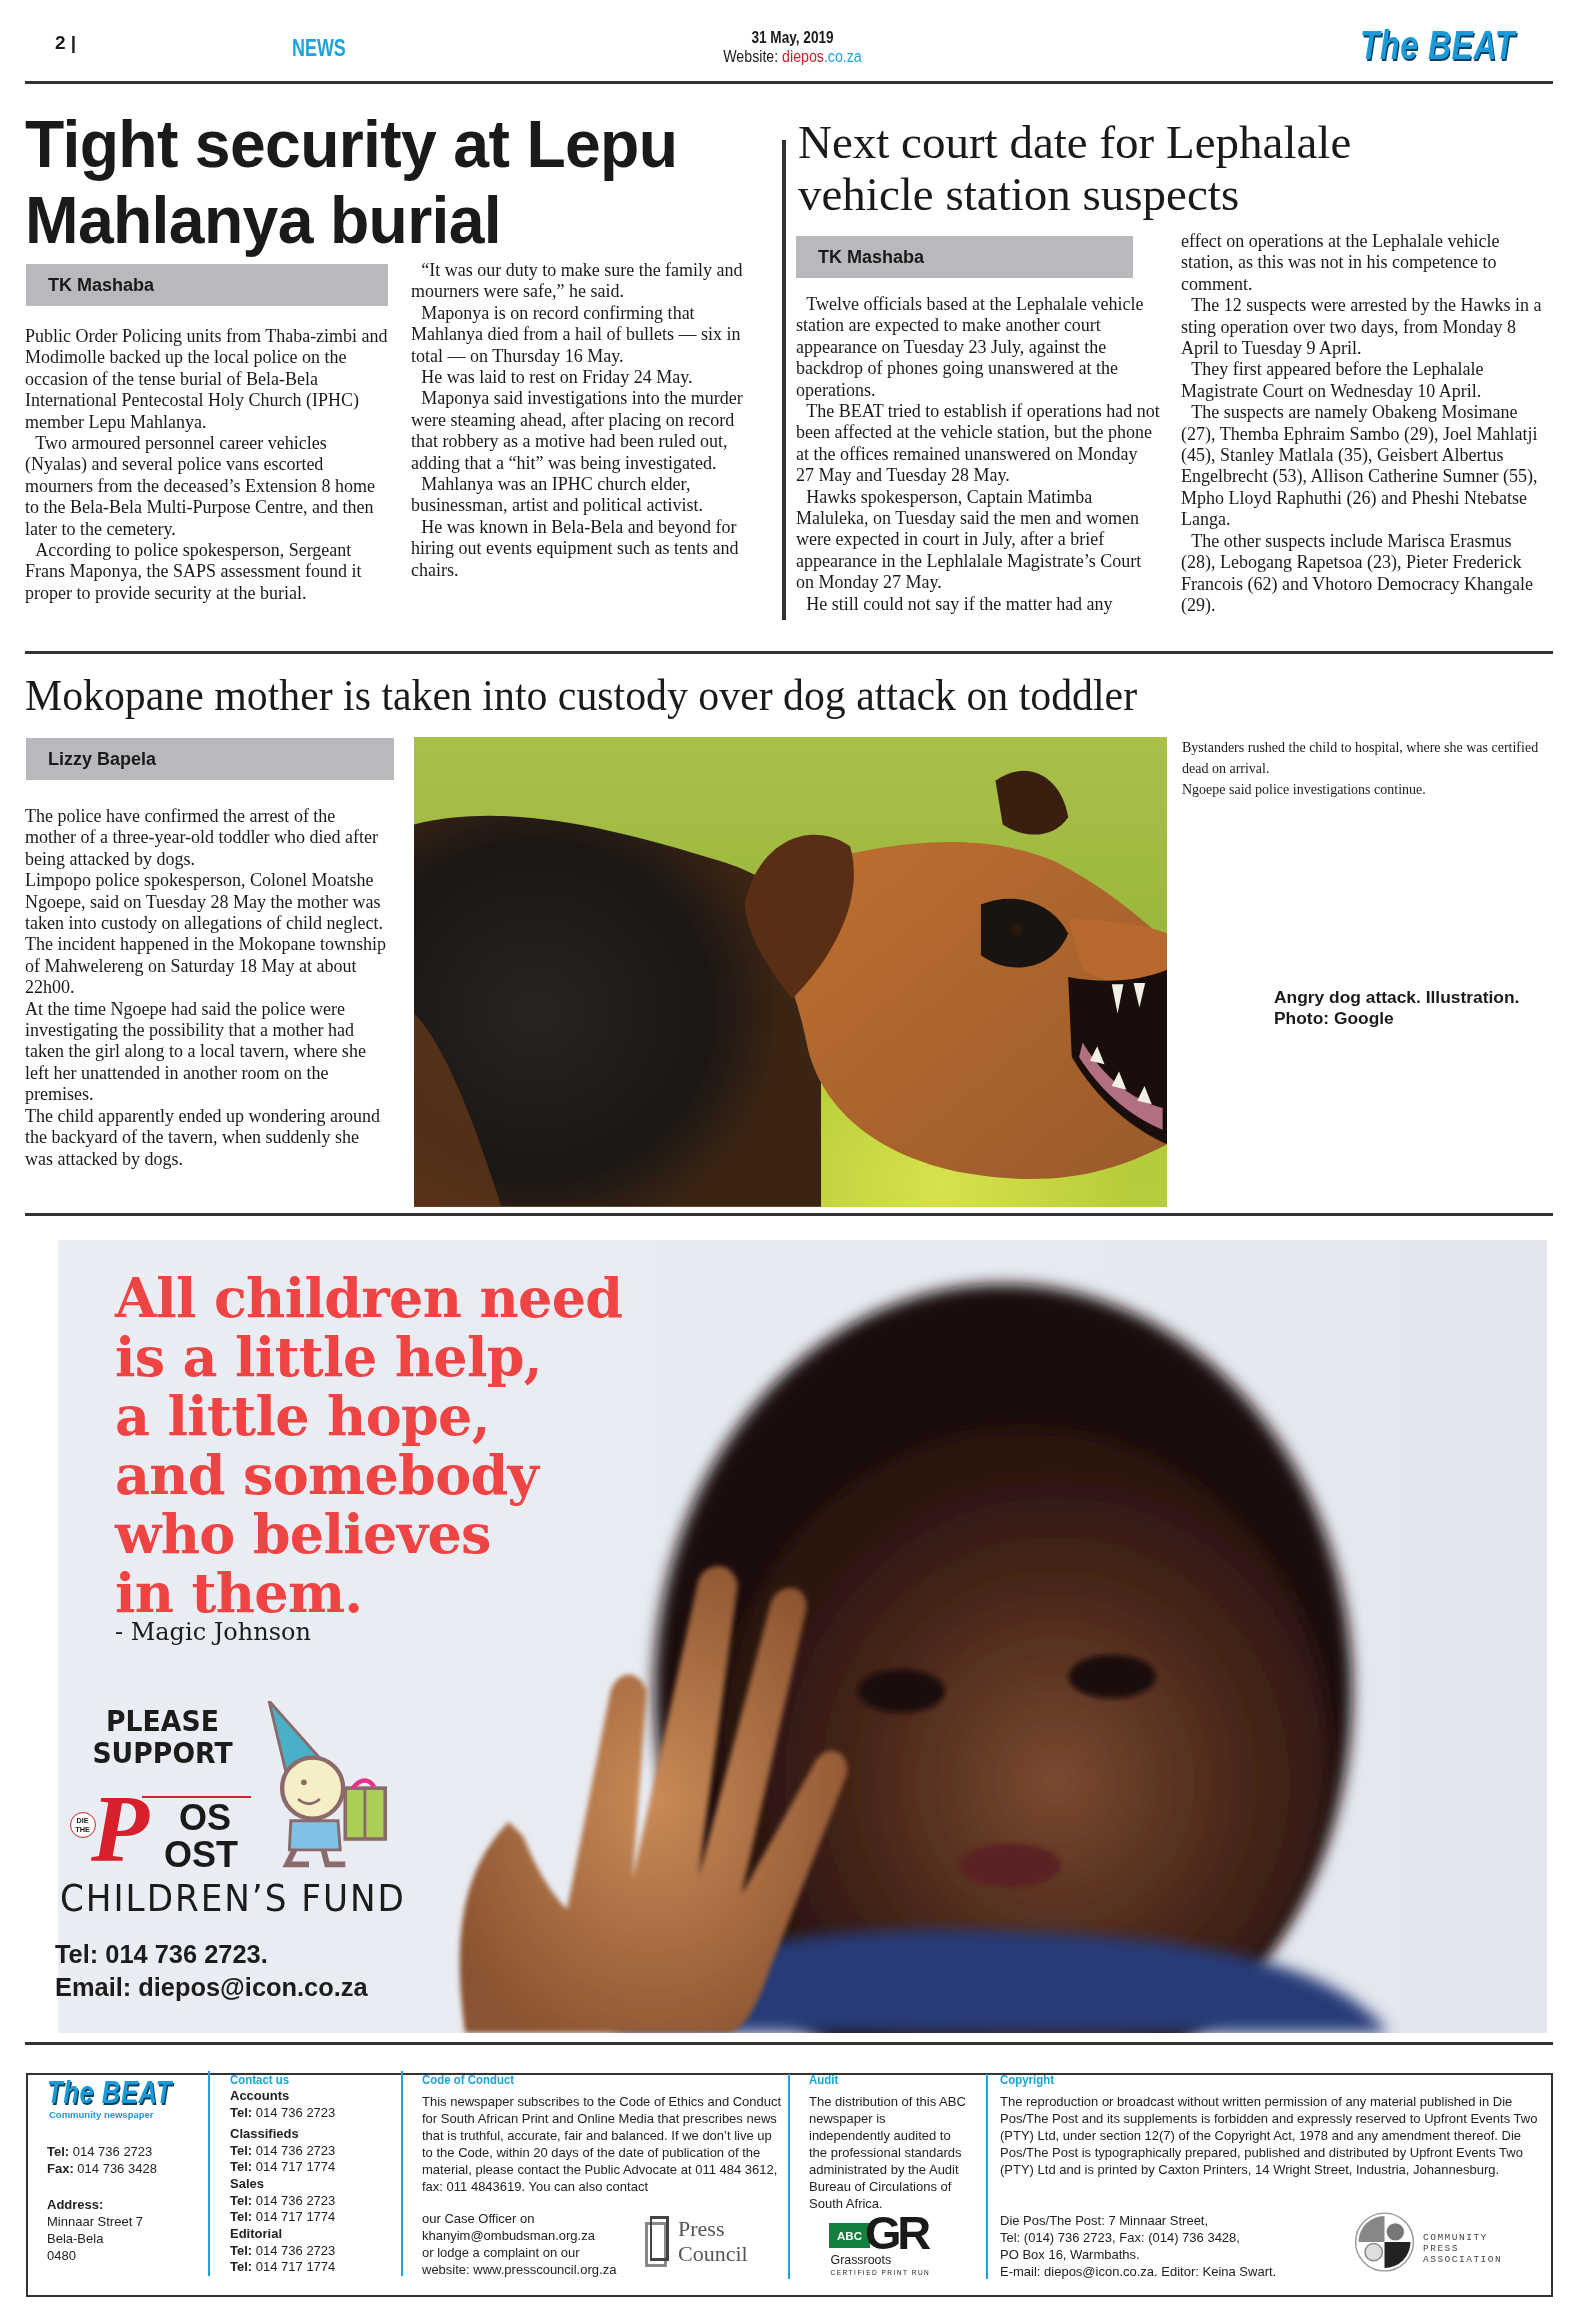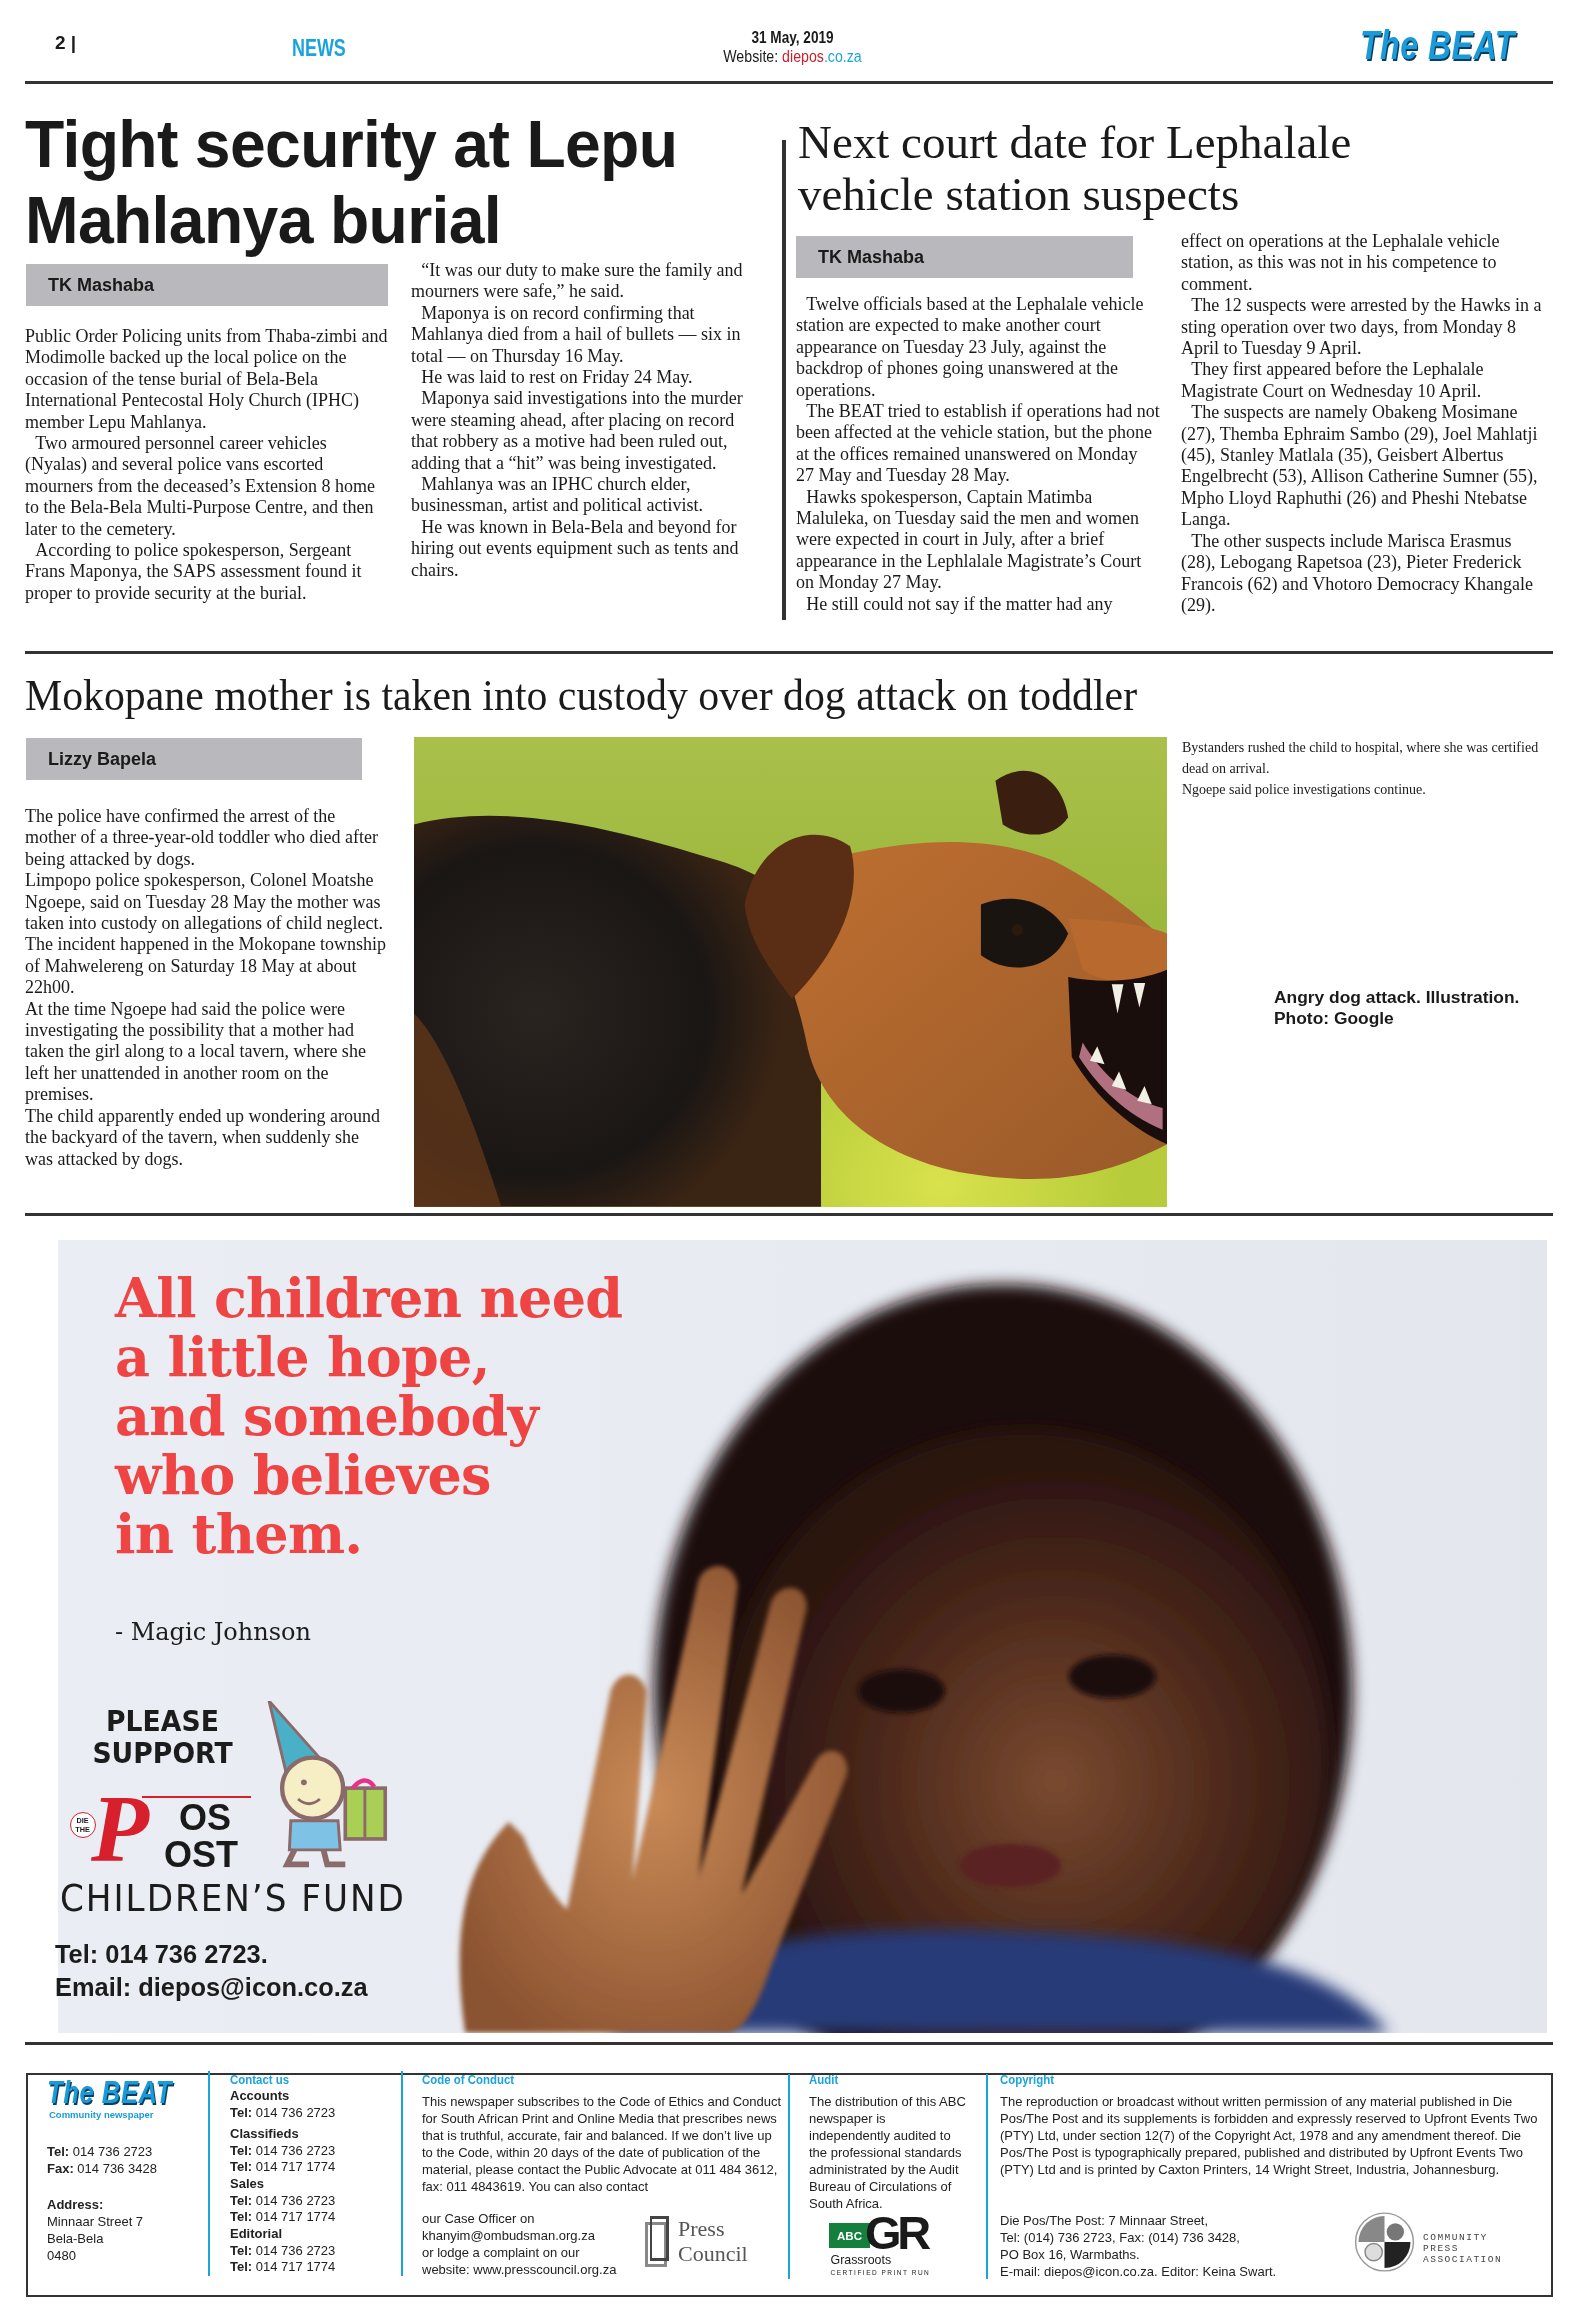--- a/index.html
+++ b/index.html
@@ -105,21 +105,21 @@
   <p>effect on operations at the Lephalale vehicle station, as this was not in his competence to comment.</p>
   <p class="ind">The 12 suspects were arrested by the Hawks in a sting operation over two days, from Monday 8 April to Tuesday 9 April.</p>
   <p class="ind">They first appeared before the Lephalale Magistrate Court on Wednesday 10 April.</p>
   <p class="ind">The suspects are namely Obakeng Mosimane (27), Themba Ephraim Sambo (29), Joel Mahlatji (45), Stanley Matlala (35), Geisbert Albertus Engelbrecht (53), Allison Catherine Sumner (55), Mpho Lloyd Raphuthi (26) and Pheshi Ntebatse Langa.</p>
   <p class="ind">The other suspects include Marisca Erasmus (28), Lebogang Rapetsoa (23), Pieter Frederick Francois (62) and Vhotoro Democracy Khangale (29).</p>
 </div>
 
 <div class="abs rule" style="left:25px; top:651px; width:1528px;"></div>
 
 <div class="abs h-serif" style="left:25px; top:670px; font-size:44px; line-height:51px; transform:scaleX(0.95); transform-origin:left;">Mokopane mother is taken into custody over dog attack on toddler</div>
-<div class="abs byline" style="left:26px; top:738px; width:336px; height:42px;">Lizzy Bapela</div>
+<div class="abs byline" style="left:26px; top:738px; width:368px; height:42px;">Lizzy Bapela</div>
 <div class="abs body-text" style="left:25px; top:806px; width:364px;">
   <p>The police have confirmed the arrest of the mother of a three-year-old toddler who died after being attacked by dogs.</p>
   <p>Limpopo police spokesperson, Colonel Moatshe Ngoepe, said on Tuesday 28 May the mother was taken into custody on allegations of child neglect.</p>
   <p>The incident happened in the Mokopane township of Mahwelereng on Saturday 18 May at about 22h00.</p>
   <p>At the time Ngoepe had said the police were investigating the possibility that a mother had taken the girl along to a local tavern, where she left her unattended in another room on the premises.</p>
   <p>The child apparently ended up wondering around the backyard of the tavern, when suddenly she was attacked by dogs.</p>
 </div>
 
 <div class="abs dog-photo">
   <svg width="753" height="470" viewBox="0 0 1036 646">
@@ -201,20 +201,21 @@
     <ellipse cx="1450" cy="600" rx="60" ry="30" fill="#1a0c08" filter="url(#blur2)"></ellipse>
 
     <ellipse cx="1310" cy="860" rx="70" ry="30" fill="#5a2422" filter="url(#blur2)"></ellipse>
 
     <path d="M560,1090 C540,950 560,860 620,800 L640,820 C660,870 680,900 700,920 L760,620 C770,590 800,590 810,620 L790,880 L880,470 C890,440 930,440 935,475 L880,880 L980,500 C990,470 1030,470 1030,505 L940,900 L1040,720 C1055,690 1090,700 1085,735 L980,1000 C960,1060 940,1090 920,1090 Z" fill="url(#hand)" filter="url(#blur2)"></path>
   </svg>
 </div>
 
 <div class="abs ad-quote">
   <div>All children need</div>
+  <div>is a little help,</div>
   <div>a little hope,</div>
   <div>and somebody</div>
   <div>who believes</div>
   <div>in them.</div>
 </div>
 <div class="abs ad-attrib">- Magic Johnson</div>
 
 <div class="abs ad-please">
   <div>PLEASE</div>
   <div>SUPPORT</div>

